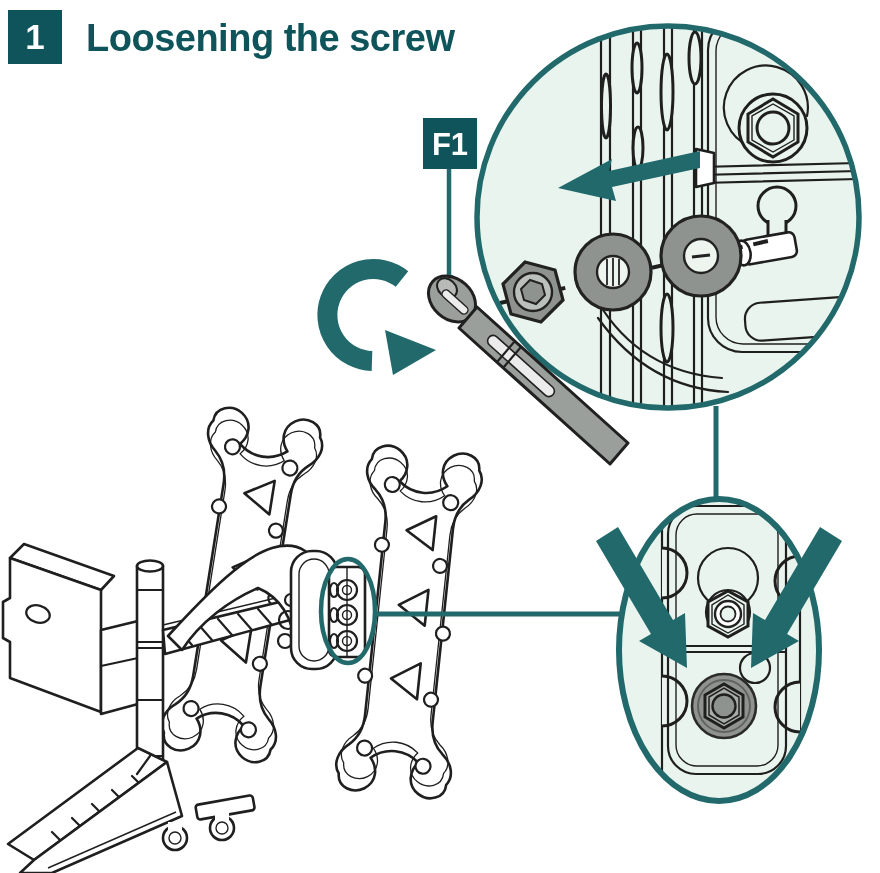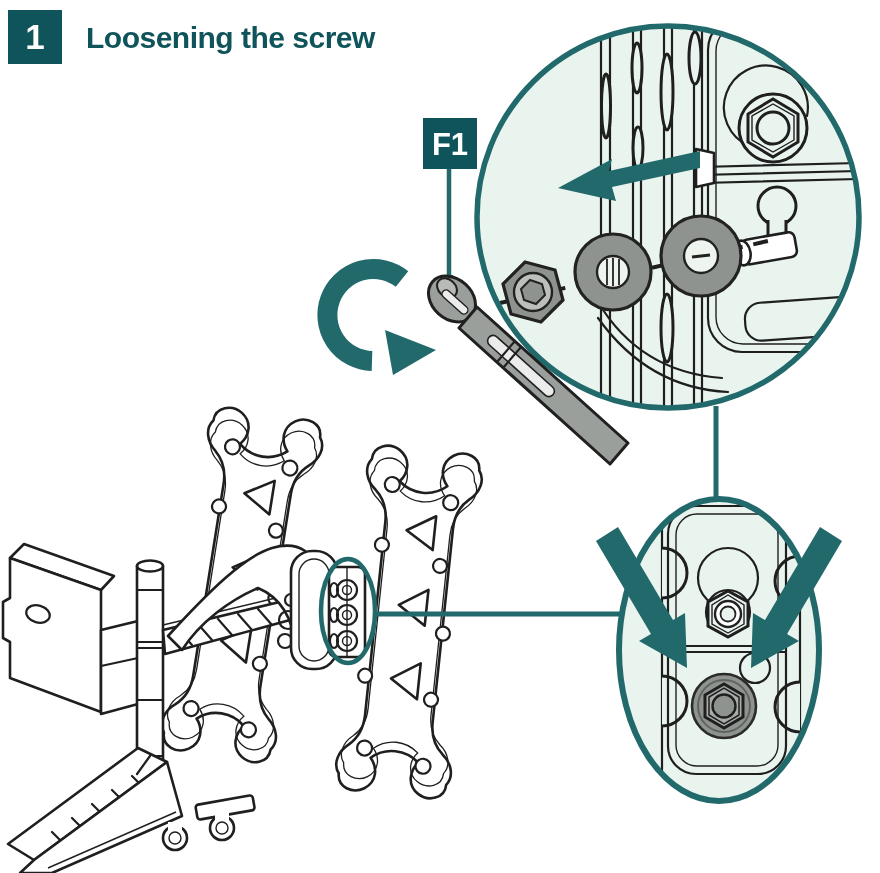--- a/index.html
+++ b/index.html
@@ -7,21 +7,21 @@
     --washer-gray:#8f938f; --tool-gray:#9b9f9b; --outline:#1f1f1f; --label-text:#ffffff;
   }
   html,body{margin:0;padding:0;background:#fff;}
   .canvas{position:relative;width:880px;height:873px;overflow:hidden;
           font-family:"Liberation Sans",sans-serif;background:#fff;}
   .canvas > svg{position:absolute;left:0;top:0;}
   header{position:absolute;left:0;top:0;display:flex;align-items:center;z-index:5;}
   .badge{width:54px;height:54px;margin:10px 0 0 8px;background:var(--teal-dark);
          color:var(--label-text);display:flex;align-items:center;justify-content:center;
          font-size:35px;font-weight:bold;}
-  h1{margin:12px 0 0 24px;font-size:30px;font-weight:bold;color:var(--teal-dark);
+  h1{margin:12px 0 0 24px;font-size:38px;font-weight:bold;color:var(--teal-dark);
      letter-spacing:-0.5px;}
   
   .ln{fill:#fff;stroke:var(--outline);stroke-width:2.6;stroke-linejoin:round;}
   .lnt{fill:none;stroke:var(--outline);stroke-width:2.2;stroke-linejoin:round;stroke-linecap:round;}
   .thin{fill:none;stroke:var(--outline);stroke-width:1.4;}
   .hole{fill:#fff;stroke:var(--outline);stroke-width:2.2;}
   .mintbg{fill:var(--mint);}
   .mintln{fill:var(--mint);stroke:var(--outline);stroke-width:3;}
   .washer{fill:var(--washer-gray);stroke:#222;stroke-width:3.2;}
   .tealfill{fill:var(--teal-mid);}

